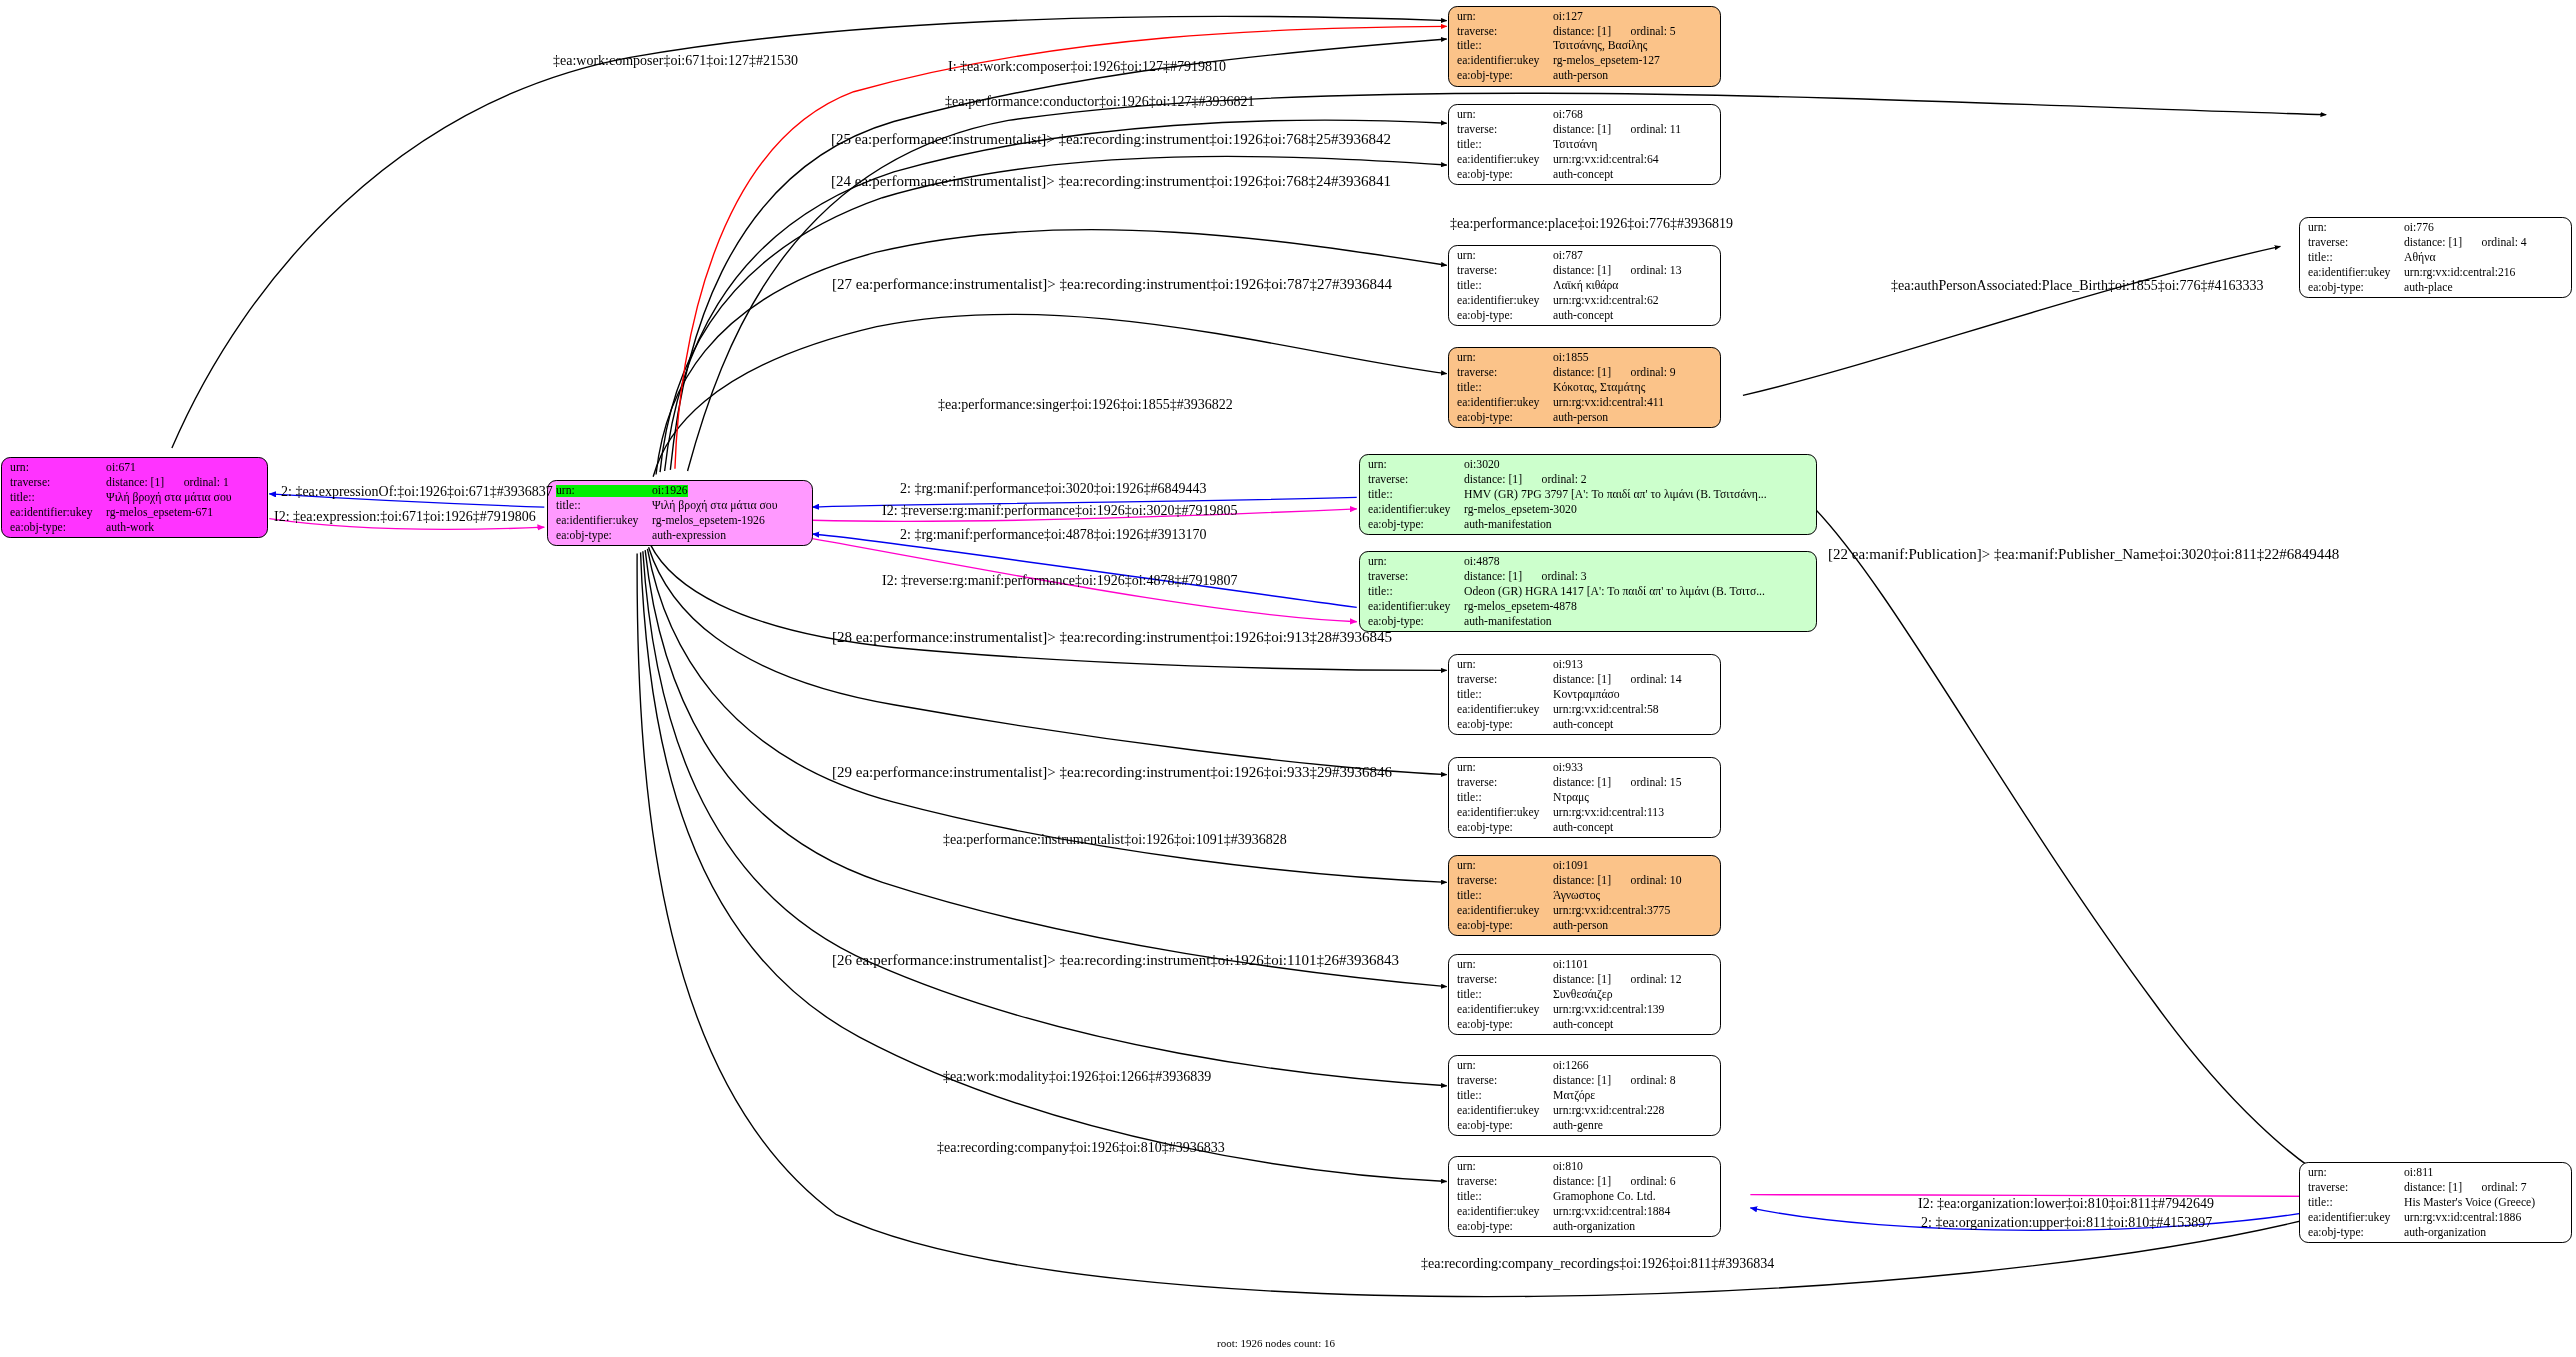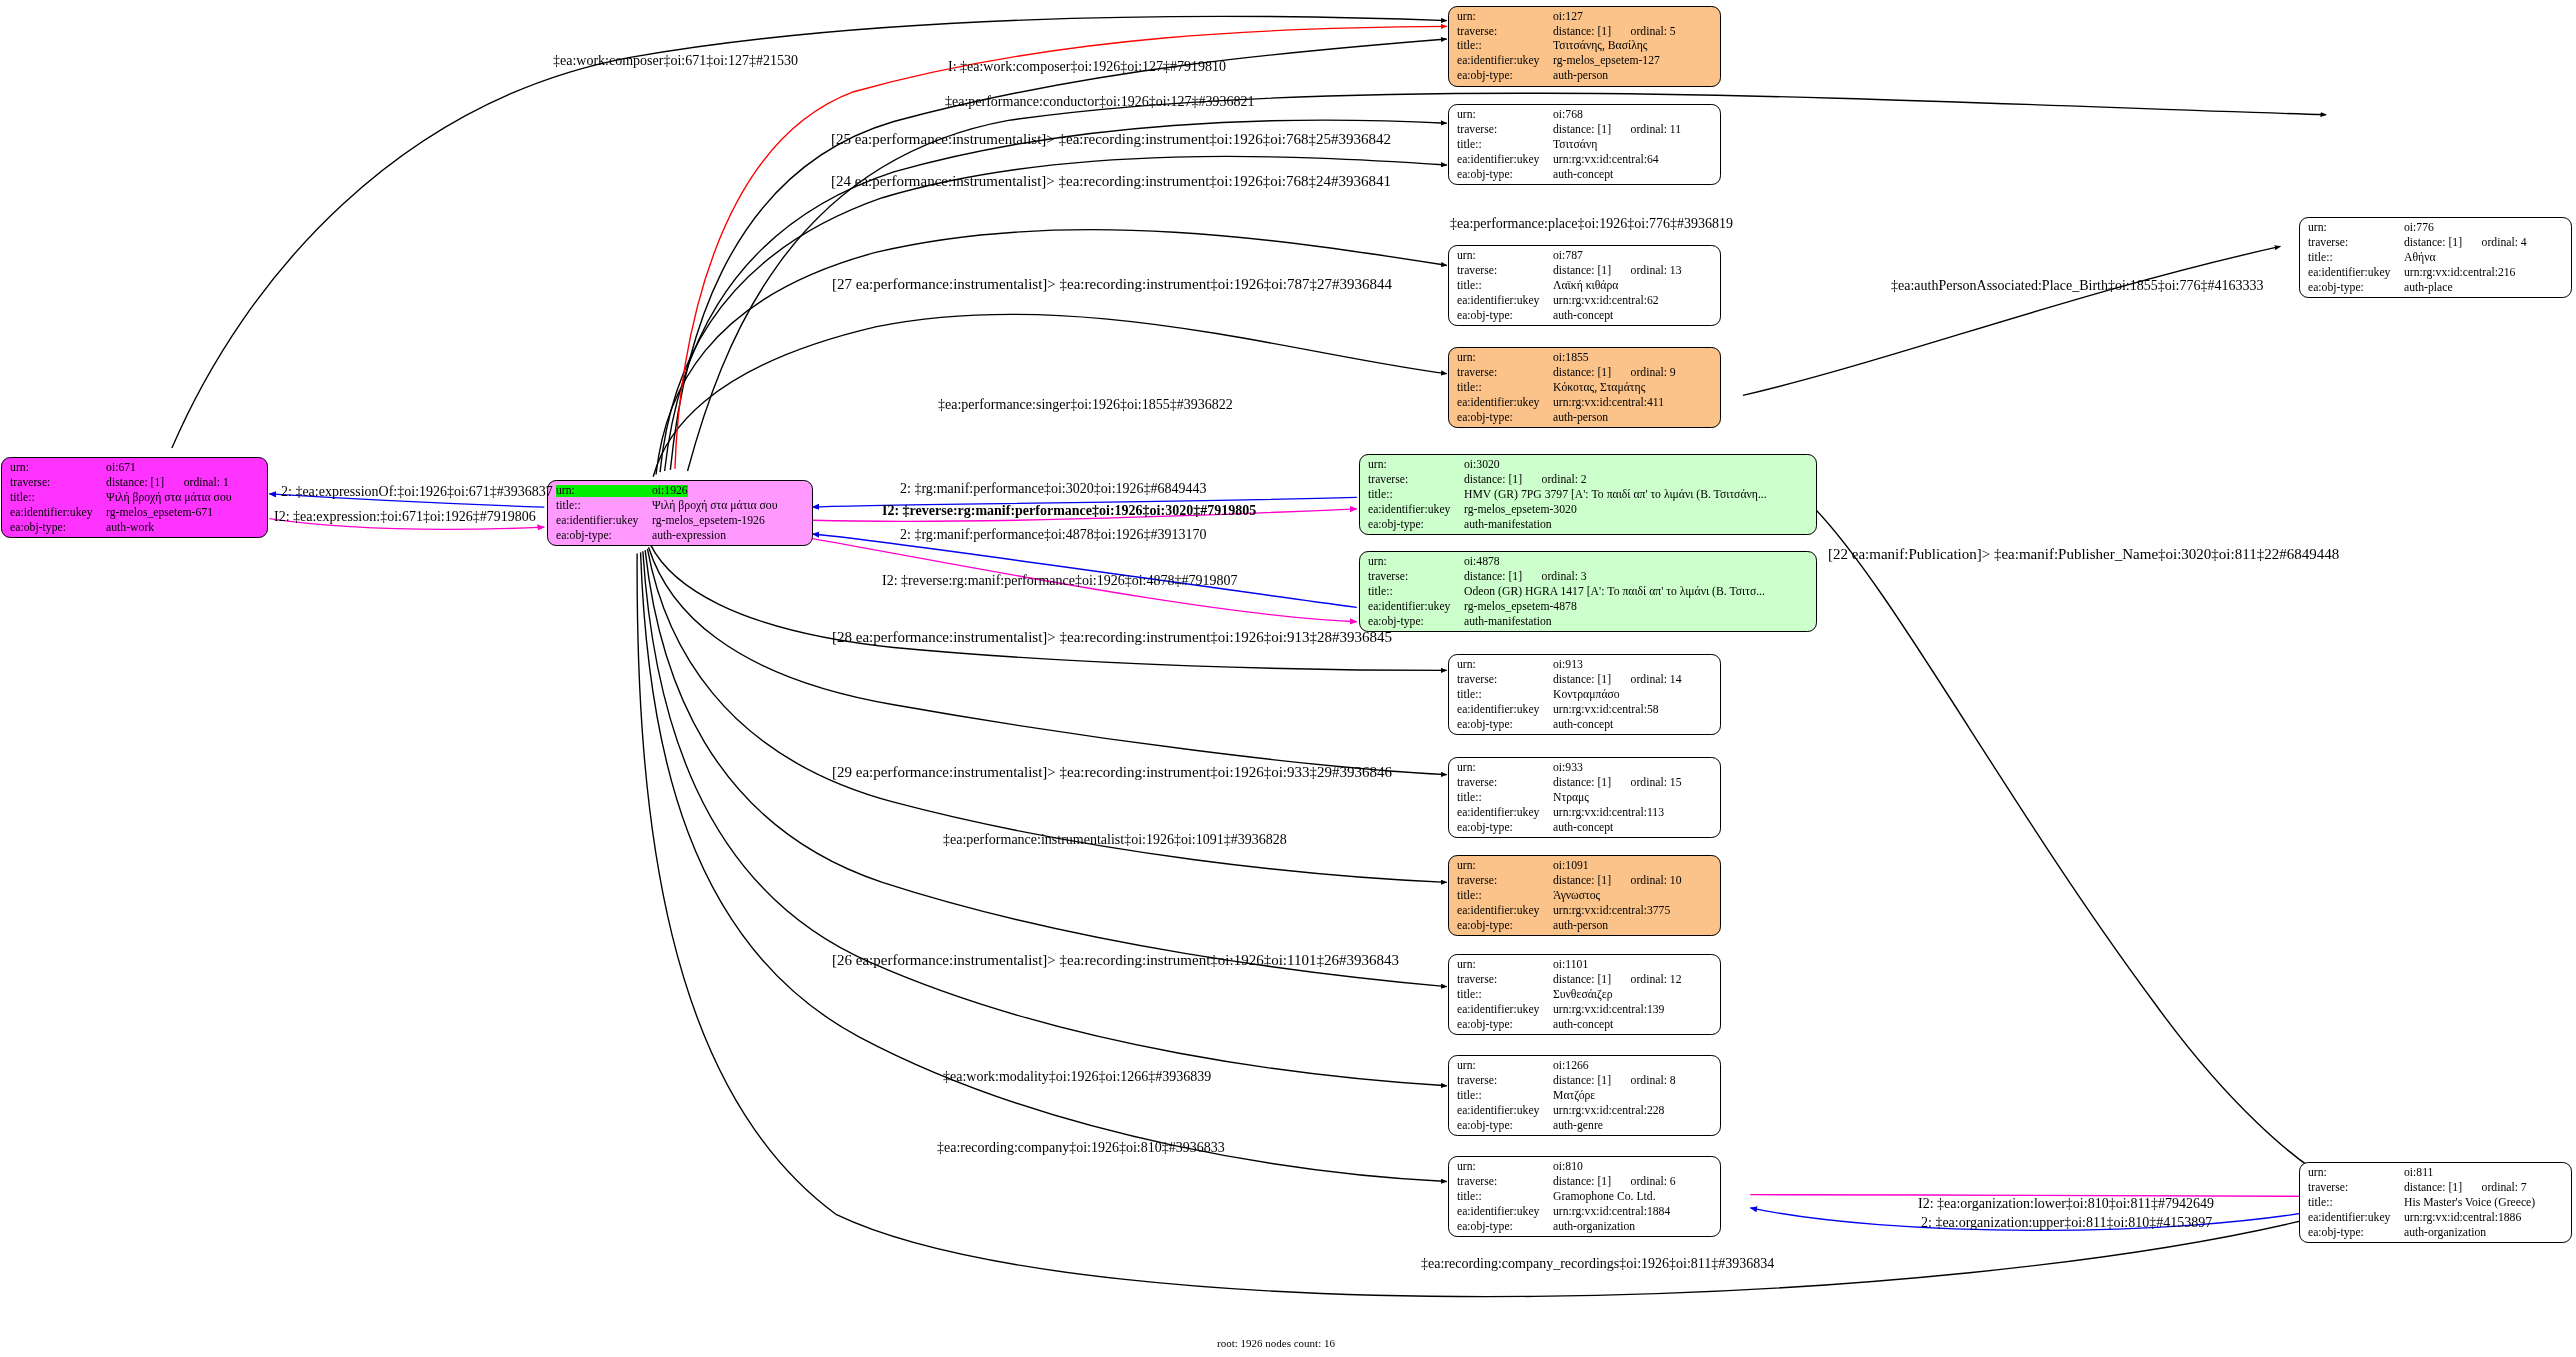--- a/index.html
+++ b/index.html
@@ -549,21 +549,21 @@
   <div class="elabel" style="left:1891px; top:279px;">‡ea:authPersonAssociated:Place_Birth‡oi:1855‡oi:776‡#4163333</div>
 
   <div class="elabel" style="left:938px; top:398px;">‡ea:performance:singer‡oi:1926‡oi:1855‡#3936822</div>
 
   <div class="elabel" style="left:281px; top:485px;">2: ‡ea:expressionOf:‡oi:1926‡oi:671‡#3936837</div>
 
   <div class="elabel" style="left:274px; top:510px;">I2: ‡ea:expression:‡oi:671‡oi:1926‡#7919806</div>
 
   <div class="elabel" style="left:900px; top:482px;">2: ‡rg:manif:performance‡oi:3020‡oi:1926‡#6849443</div>
 
-  <div class="elabel" style="left:882px; top:504px;font-weight:bold;">I2: ‡reverse:rg:manif:performance‡oi:1926‡oi:3020‡#7919805</div>
+  <div class="elabel" style="left:882px; top:504px;">I2: ‡reverse:rg:manif:performance‡oi:1926‡oi:3020‡#7919805</div>
 
   <div class="elabel" style="left:900px; top:528px;">2: ‡rg:manif:performance‡oi:4878‡oi:1926‡#3913170</div>
 
   <div class="elabel" style="left:882px; top:574px;">I2: ‡reverse:rg:manif:performance‡oi:1926‡oi:4878‡#7919807</div>
 
   <div class="elabel sm" style="left:1828px; top:547px;">[22 ea:manif:Publication]&gt; ‡ea:manif:Publisher_Name‡oi:3020‡oi:811‡22#6849448</div>
 
   <div class="elabel sm" style="left:832px; top:630px;">[28 ea:performance:instrumentalist]&gt; ‡ea:recording:instrument‡oi:1926‡oi:913‡28#3936845</div>
 
   <div class="elabel sm" style="left:832px; top:725px;margin-top:40px;">[29 ea:performance:instrumentalist]&gt; ‡ea:recording:instrument‡oi:1926‡oi:933‡29#3936846</div>

